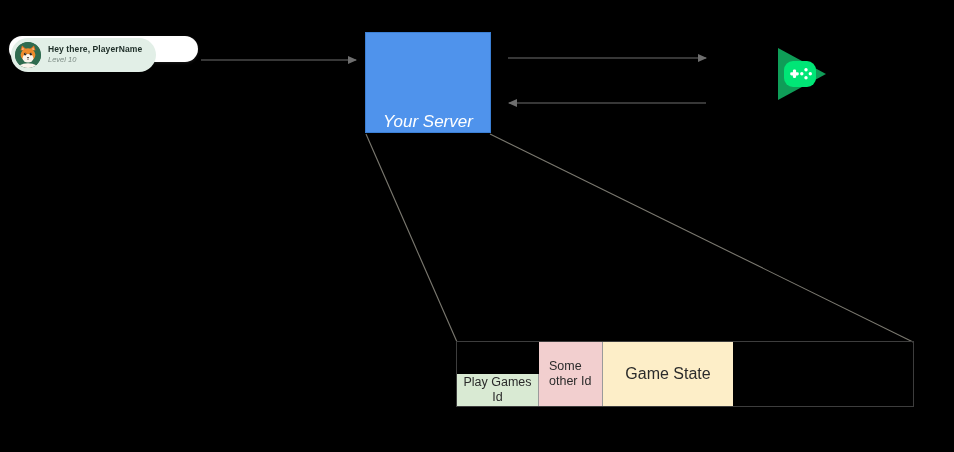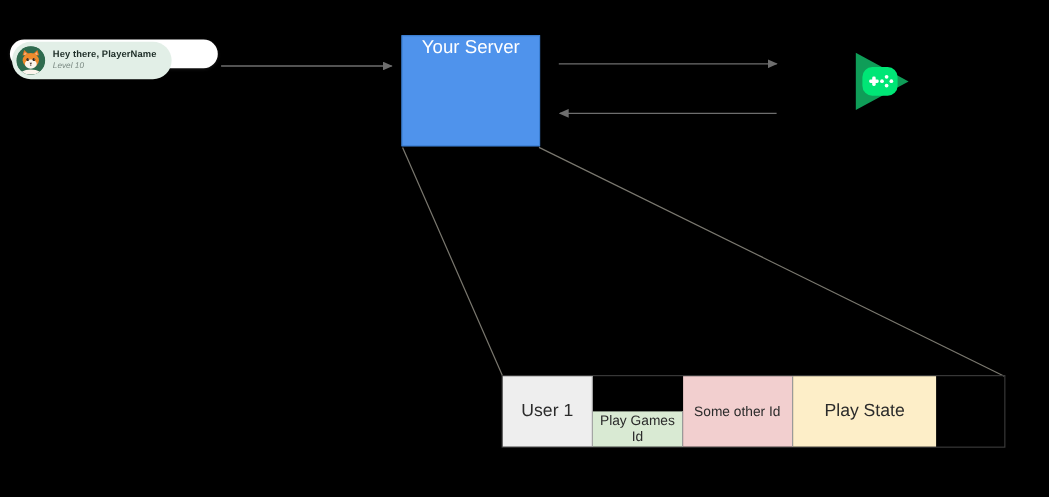--- a/index.html
+++ b/index.html
@@ -83,22 +83,23 @@
   #server-box {
     position: absolute;
     left: 365px;
     top: 32px;
     width: 126px;
     height: 101px;
     background: #4f93ec;
     border: 1px solid #3b7fd4;
     box-sizing: border-box;
     display: flex;
-    align-items: flex-start;
+    align-items: flex-end;
     justify-content: center;
+    font-style: italic;
   }
   #server-label {
     color: #ffffff;
     font-size: 17px;
     white-space: nowrap;
   }
 
   
   #play-games-icon {
     position: absolute;
@@ -127,21 +128,21 @@
     color: #2b2b2b;
     box-sizing: border-box;
     border-right: 1px solid #9a9a9a;
     padding: 0 4px;
     line-height: 1.18;
   }
   .cell:last-child { border-right: none; }
   .cell-user1    { width: 82px;  background: #eeeeee; font-size: 16px; }
   .cell-playgames{ width: 82px;  background: #d9ead3; font-size: 12.5px; margin-top: 32px; }
   .cell-social   { width: 80px;  background: #c9d9f5; font-size: 12.5px; }
-  .cell-other    { width: 100px;  background: #f2cfcf; font-size: 12.5px;
+  .cell-other    { width: 64px;  background: #f2cfcf; font-size: 12.5px;
                    justify-content: flex-start; text-align: left; padding-left: 10px; }
   .cell-gamestate{ width: 130px; background: #fdeec8; font-size: 16px; }
 </style>
 </head>
 <body>
 
 <div id="canvas">
 
   <svg id="wires" viewBox="0 0 954 452" width="954" height="452">
     <defs>
@@ -214,19 +215,18 @@
 
         <circle cx="36" cy="25.8" r="1.7" fill="#ffffff"></circle>
         <circle cx="40.3" cy="29.8" r="1.7" fill="#ffffff"></circle>
         <circle cx="36" cy="33.8" r="1.7" fill="#ffffff"></circle>
         <circle cx="31.8" cy="29.8" r="1.7" fill="#ffffff"></circle>
       </g>
     </svg>
   </div>
 
   <div id="user-table">
-    <div class="cell cell-user1">User 1</div>
     <div class="cell cell-playgames">Play Games Id</div>
     <div class="cell cell-other">Some other Id</div>
-    <div class="cell cell-gamestate">Play State</div>
+    <div class="cell cell-gamestate">Game State</div>
   </div>
 
 </div>
 
 </body></html>

